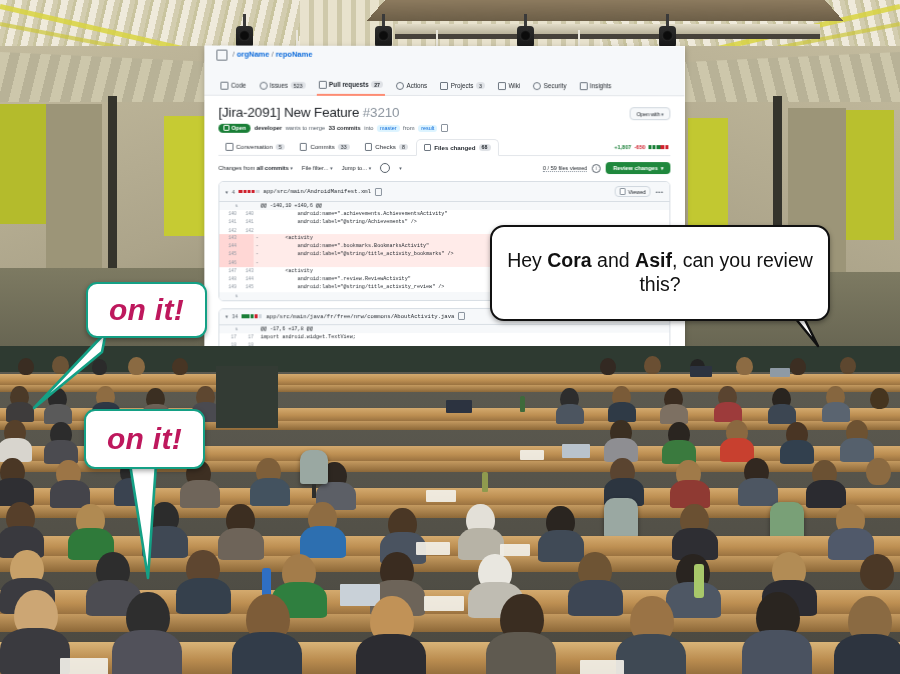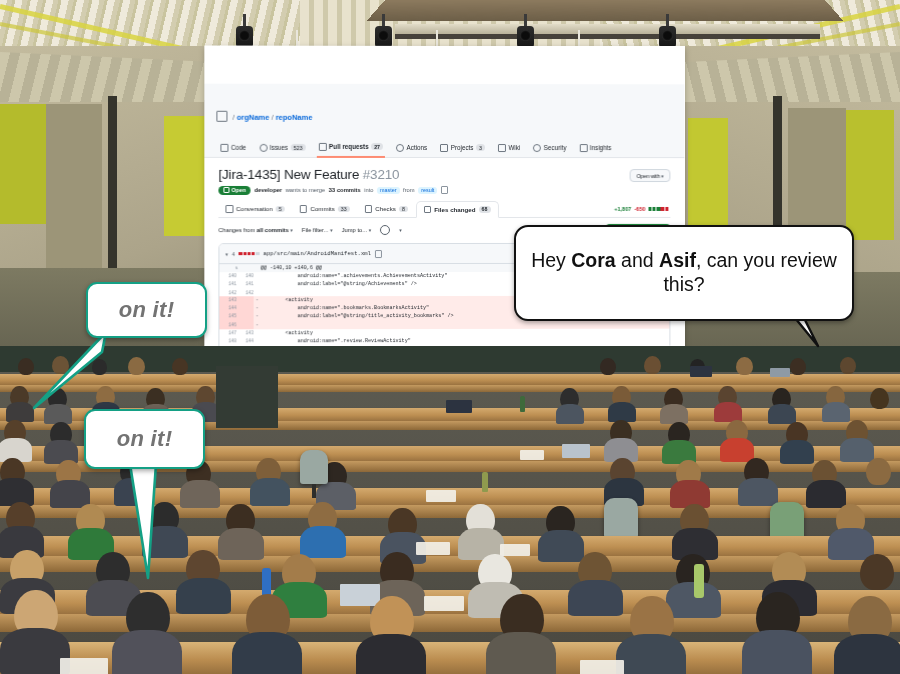--- a/index.html
+++ b/index.html
@@ -55,22 +55,22 @@
   .pillar{position:absolute;width:9px;background:#35342c;top:96px;height:210px;}
   .greenpanel{position:absolute;background:#c3c82e;}
   .darkdoor{position:absolute;background:#6f6a52;}
 
   
   .whitescreen{position:absolute;left:205px;top:46px;width:480px;height:300px;
     background:#ffffff;box-shadow:0 2px 6px rgba(0,0,0,.25);}
   .gh{position:absolute;left:205px;top:46px;width:480px;height:300px;overflow:hidden;
     background:#fff;font-family:"Liberation Sans", sans-serif;color:#24292f;
     transform:perspective(900px) rotateY(0.6deg);}
-  .gh-topbar{height:22px;display:flex;align-items:flex-end;padding:16px 12px;gap:5px;
-    border-bottom:0px solid #e6e8eb;background:#f6f8fa;margin-top:38px;}
+  .gh-topbar{height:22px;display:flex;align-items:flex-start;padding:4px 12px;gap:5px;
+    border-bottom:0px solid #e6e8eb;background:#f6f8fa;}
   .repo-ico{width:9px;height:9px;border:1.2px solid #6e7781;border-radius:1px;}
   .crumb{font-size:7.5px;color:#0969da;font-weight:bold;}
   .crumb .sep{color:#6e7781;font-weight:normal;}
   .gh-nav{display:flex;align-items:center;gap:9px;padding:2px 14px 0 14px;
     border-bottom:1px solid #e3e6ea;background:#f6f8fa;height:17px;}
   .navitem{display:flex;align-items:center;gap:2.5px;font-size:6.3px;color:#24292f;
     padding:3px 2px 5px 2px;white-space:nowrap;}
   .navitem.active{font-weight:bold;border-bottom:2px solid #fd8c73;}
   .navico{width:6px;height:6px;border:0.9px solid #6e7781;border-radius:1px;display:inline-block;}
   .navico.round{border-radius:50%;}
@@ -159,21 +159,21 @@
   .bottle{position:absolute;border-radius:2px 2px 1px 1px;}
   .aisle{position:absolute;background:#38362f;}
 
   
   .bub{position:absolute;background:#fff;border-radius:11px;
     box-shadow:0 2px 5px rgba(0,0,0,.35);}
   .bub.teal{border:2.6px solid #14a085;}
   .bub.black{border:2.4px solid #111;border-radius:14px;}
   .bub-txt{display:flex;align-items:center;justify-content:center;width:100%;height:100%;
     text-align:center;}
-  .onit{font-style:italic;font-weight:bold;font-size:22px;color:#737373;
+  .onit{font-style:italic;font-weight:bold;font-size:30px;color:#be185d;
     font-family:"Liberation Sans", sans-serif;letter-spacing:0.3px;}
   .hey{font-size:19.5px;color:#111;line-height:1.22;font-family:"Liberation Sans", sans-serif;}
   .hey b{font-weight:bold;}
 </style>
 </head>
 <body>
 
 <div id="scene">
 
   <div class="ceiling">
@@ -262,21 +262,21 @@
         </div>
       <div class="navitem">
           <span class="navico"></span>
           <span>Insights</span>
         </div>
     </div>
 
     <div class="gh-body">
       <div class="pr-title">
         <div>
-          <span>[Jira-1435] New Feature</span>
+          <span>[Jira-2091] New Feature</span>
           <span class="pr-num">#3210</span>
         </div>
         <div class="openwith"><span>Open with</span> <span class="caret">▾</span></div>
       </div>
 
       <div class="pr-sub">
         <span class="badge-open">
             <span class="mi"></span>
             <span>Open</span>
           </span>
@@ -657,21 +657,21 @@
     <div class="body" style="left:742px;top:284px;width:70px;height:48px;background:#4a5260;"></div>
     <div class="person" style="left:848px;top:250px;width:44px;height:48px;background:#8a6a42;"></div>
     <div class="body" style="left:834px;top:288px;width:70px;height:48px;background:#2d343f;"></div>
     <div class="paper" style="left:60px;top:312px;width:48px;height:18px;"></div>
     <div class="paper" style="left:580px;top:314px;width:44px;height:16px;"></div>
   </div>
 
   <svg style="position:absolute;left:780px;top:300px;width:50px;height:55px;overflow:visible;z-index:8">
     <polygon points="2,2 38,46 18,6" fill="#ffffff" stroke="#111" stroke-width="2.4" stroke-linejoin="round"></polygon>
   </svg>
-  <div class="bub black" style="left:514px;top:225px;width:336px;height:92px;z-index:9">
+  <div class="bub black" style="left:490px;top:225px;width:336px;height:92px;z-index:9">
     <div class="bub-txt">
       <div class="hey">
         <span>Hey </span><b>Cora</b><span> and </span><b>Asif</b><span>, can you review this?</span>
       </div>
     </div>
   </div>
 
   <svg style="position:absolute;left:30px;top:330px;width:80px;height:82px;overflow:visible;z-index:8">
     <polygon points="76,2 4,78 72,22" fill="#ffffff" stroke="#14a085" stroke-width="2.6" stroke-linejoin="round"></polygon>
   </svg>

